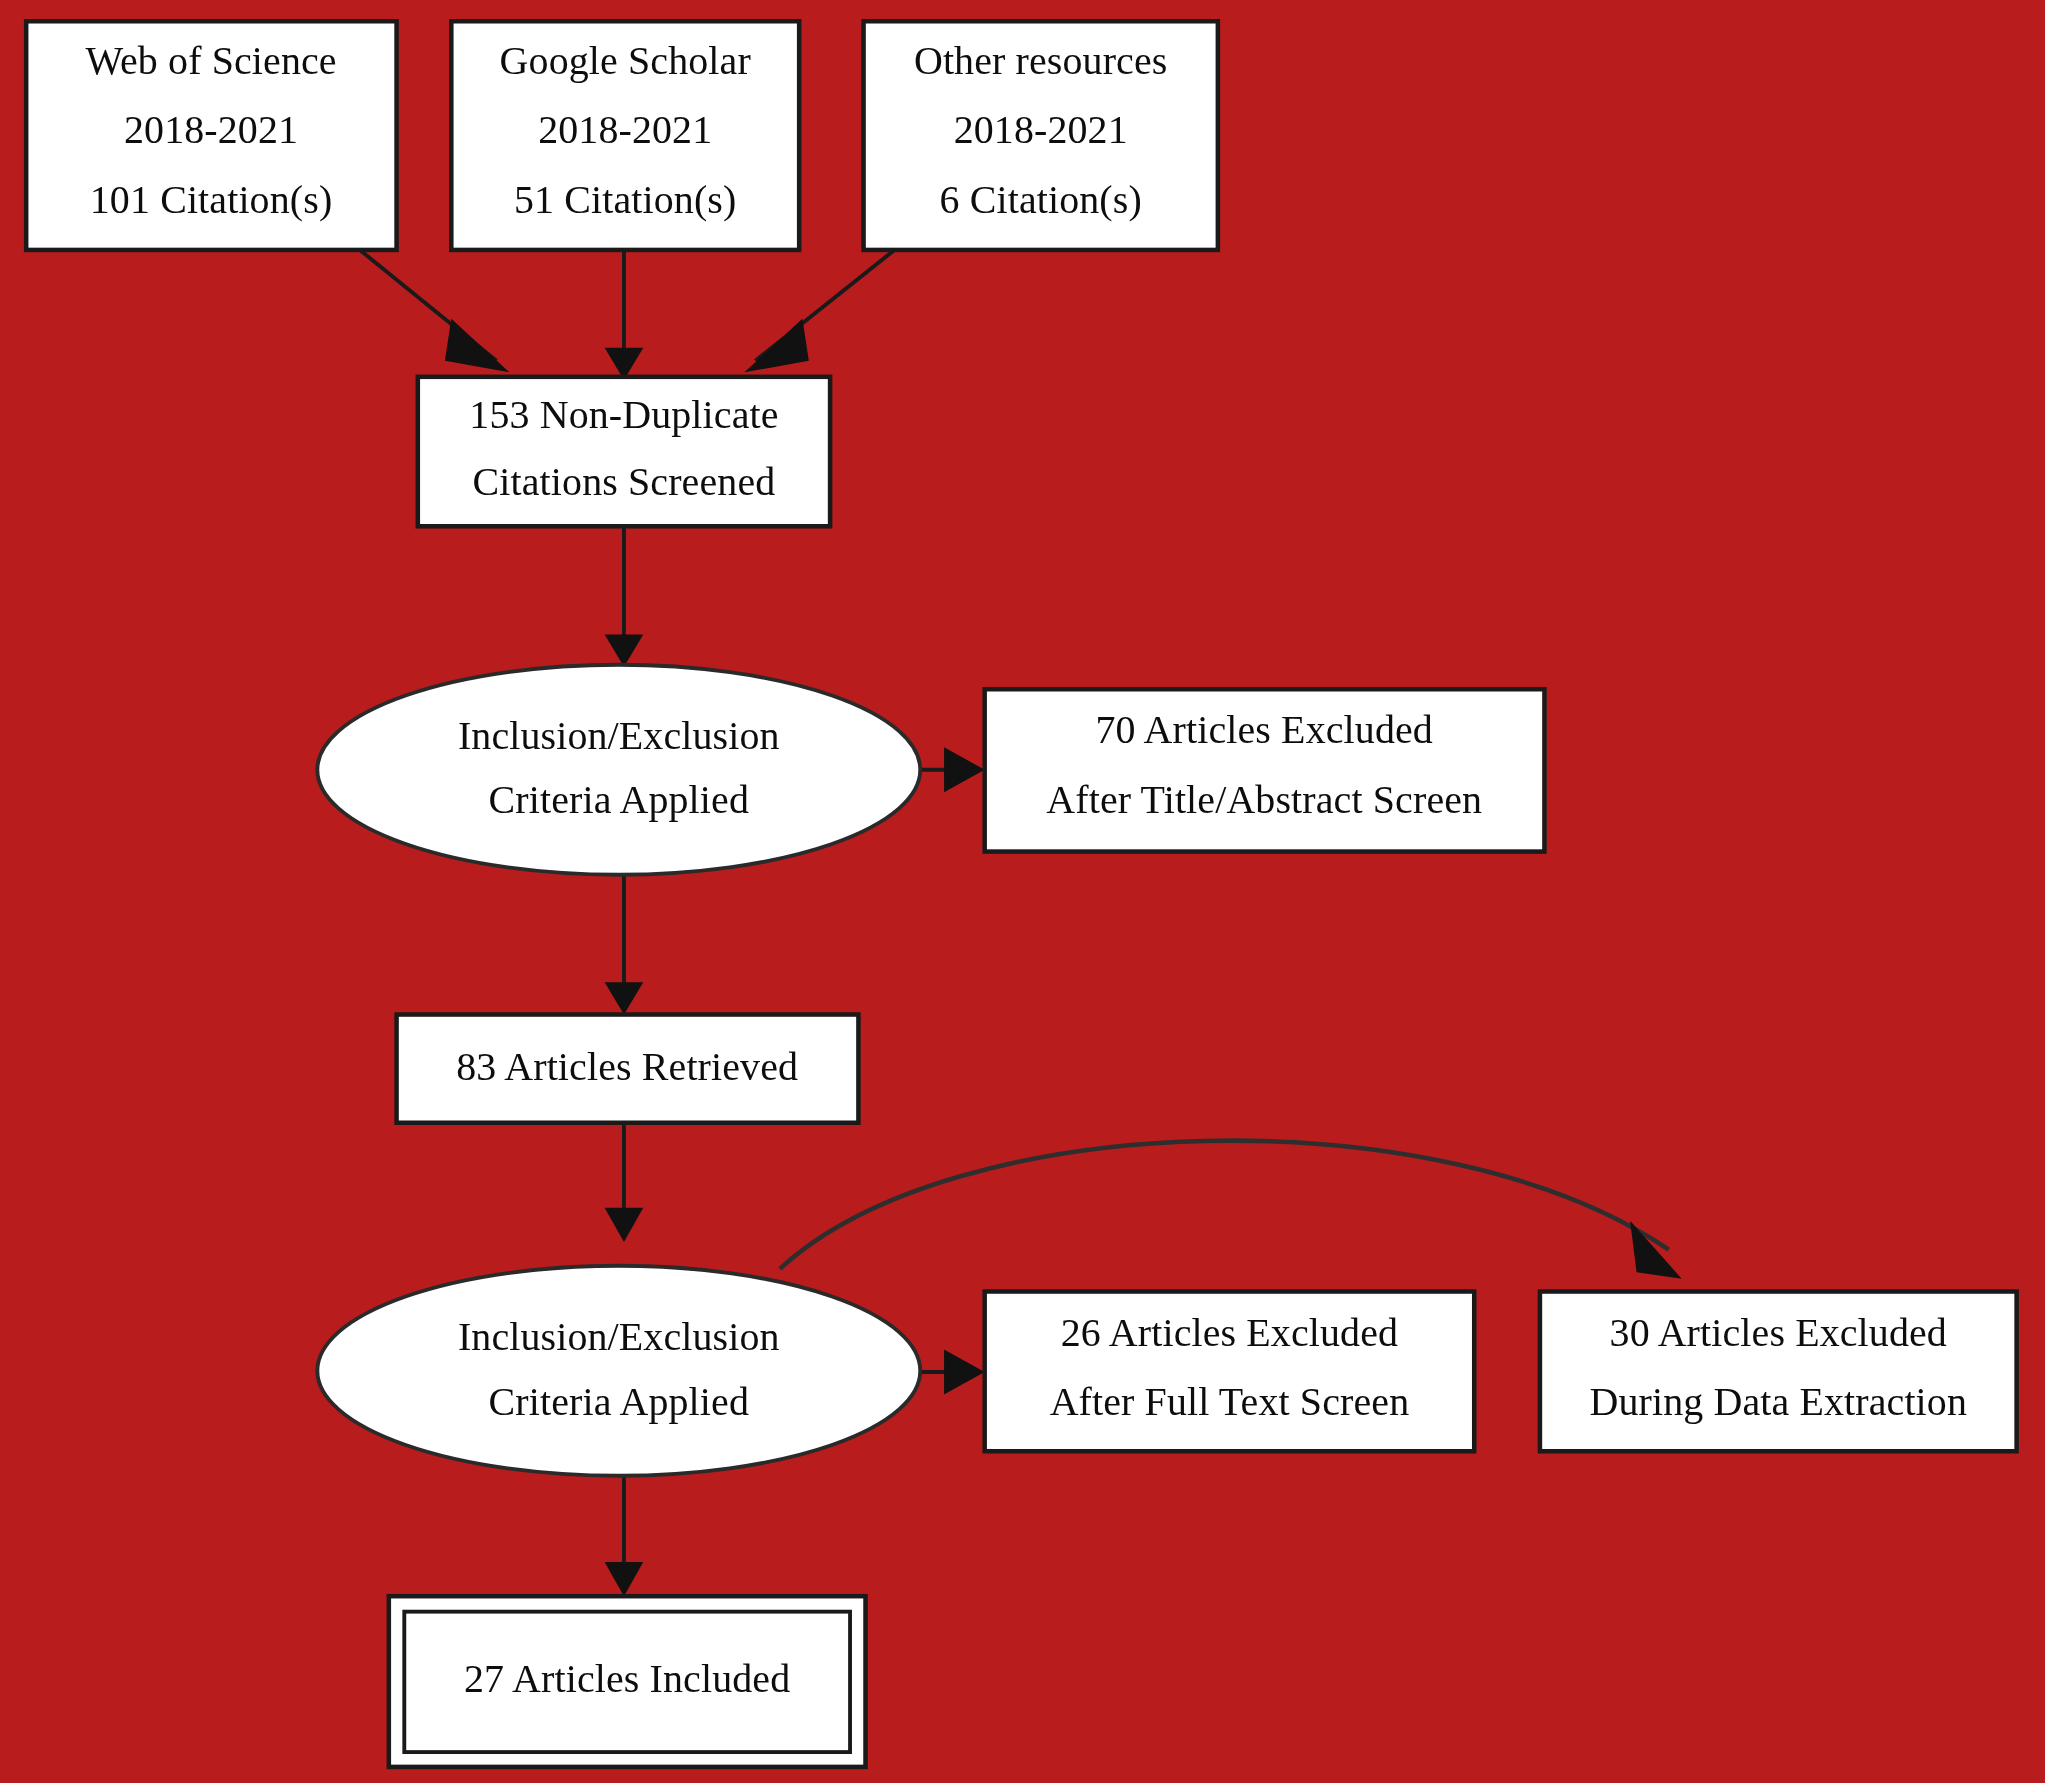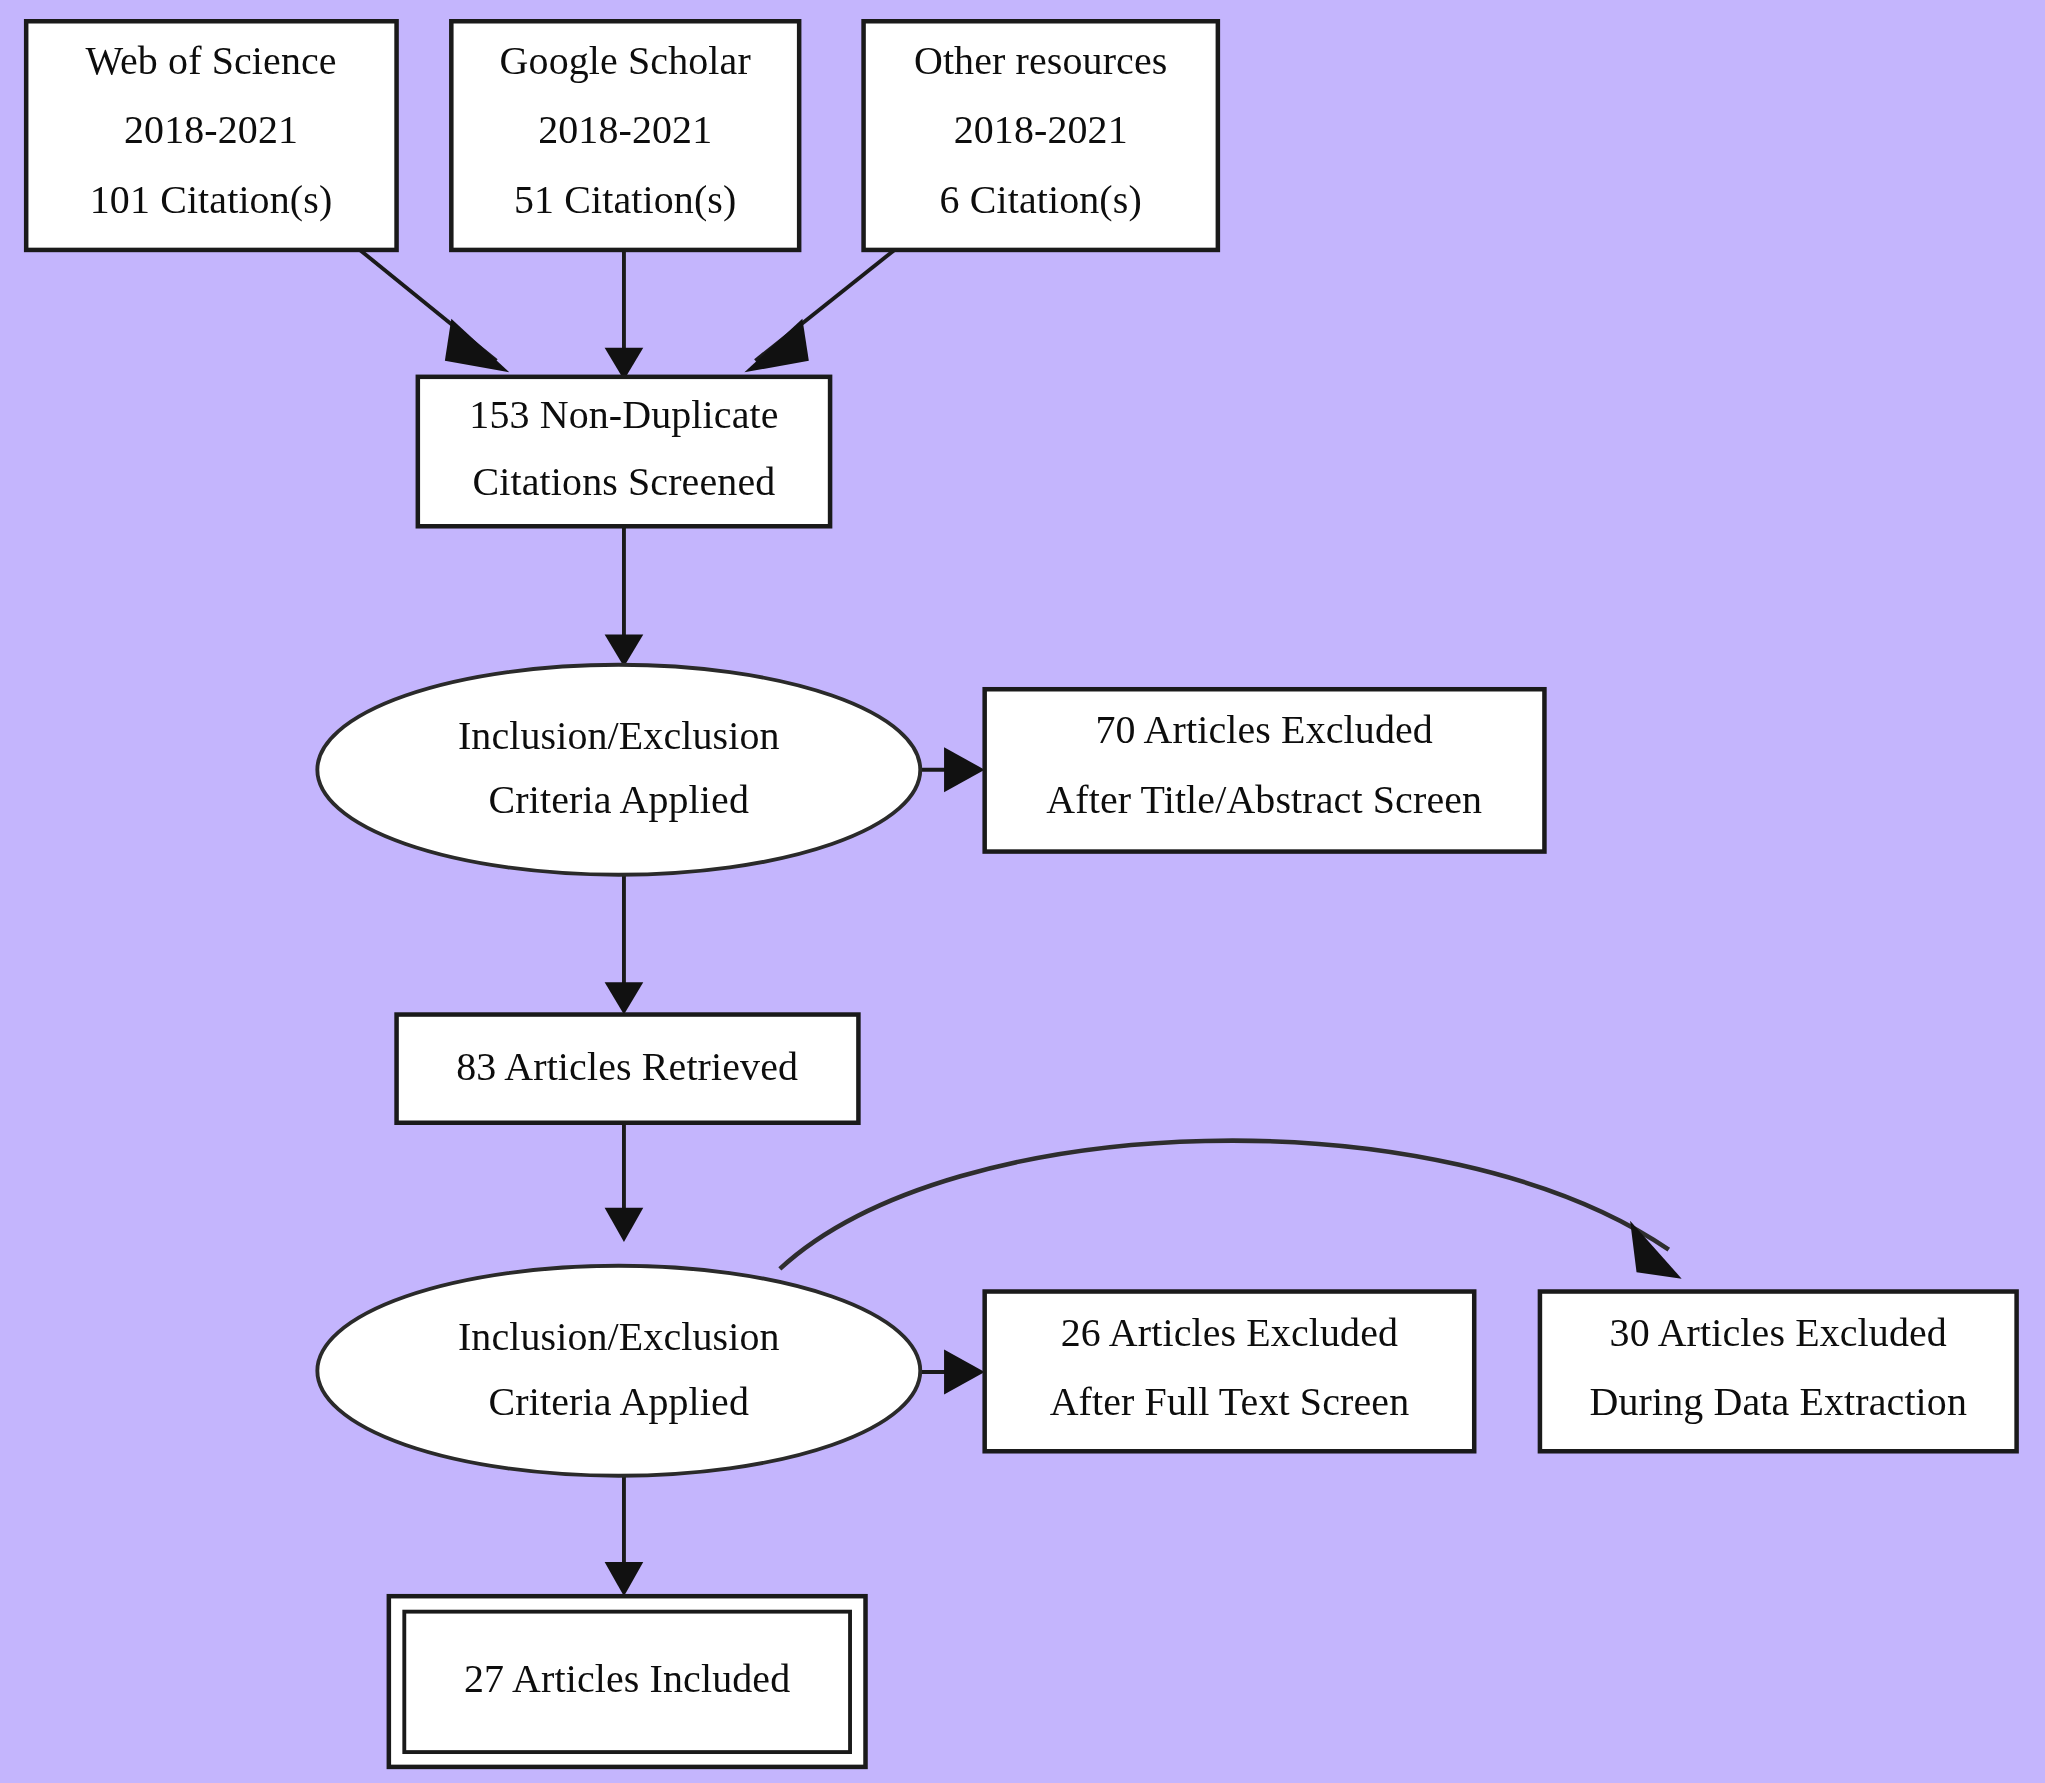--- a/index.html
+++ b/index.html
@@ -11,21 +11,21 @@
   body {
     width: 2046px;
     height: 1783px;
     font-family: "Liberation Serif", "DejaVu Serif", serif;
     overflow: hidden;
   }
   #diagram-root {
     position: relative;
     width: 2046px;
     height: 1783px;
-    background: #c4b5fd;
+    background: #b91c1c;
   }
   svg#flow-svg {
     position: absolute;
     top: 0;
     left: 0;
     width: 2046px;
     height: 1783px;
     display: block;
   }
   .node-shape {

